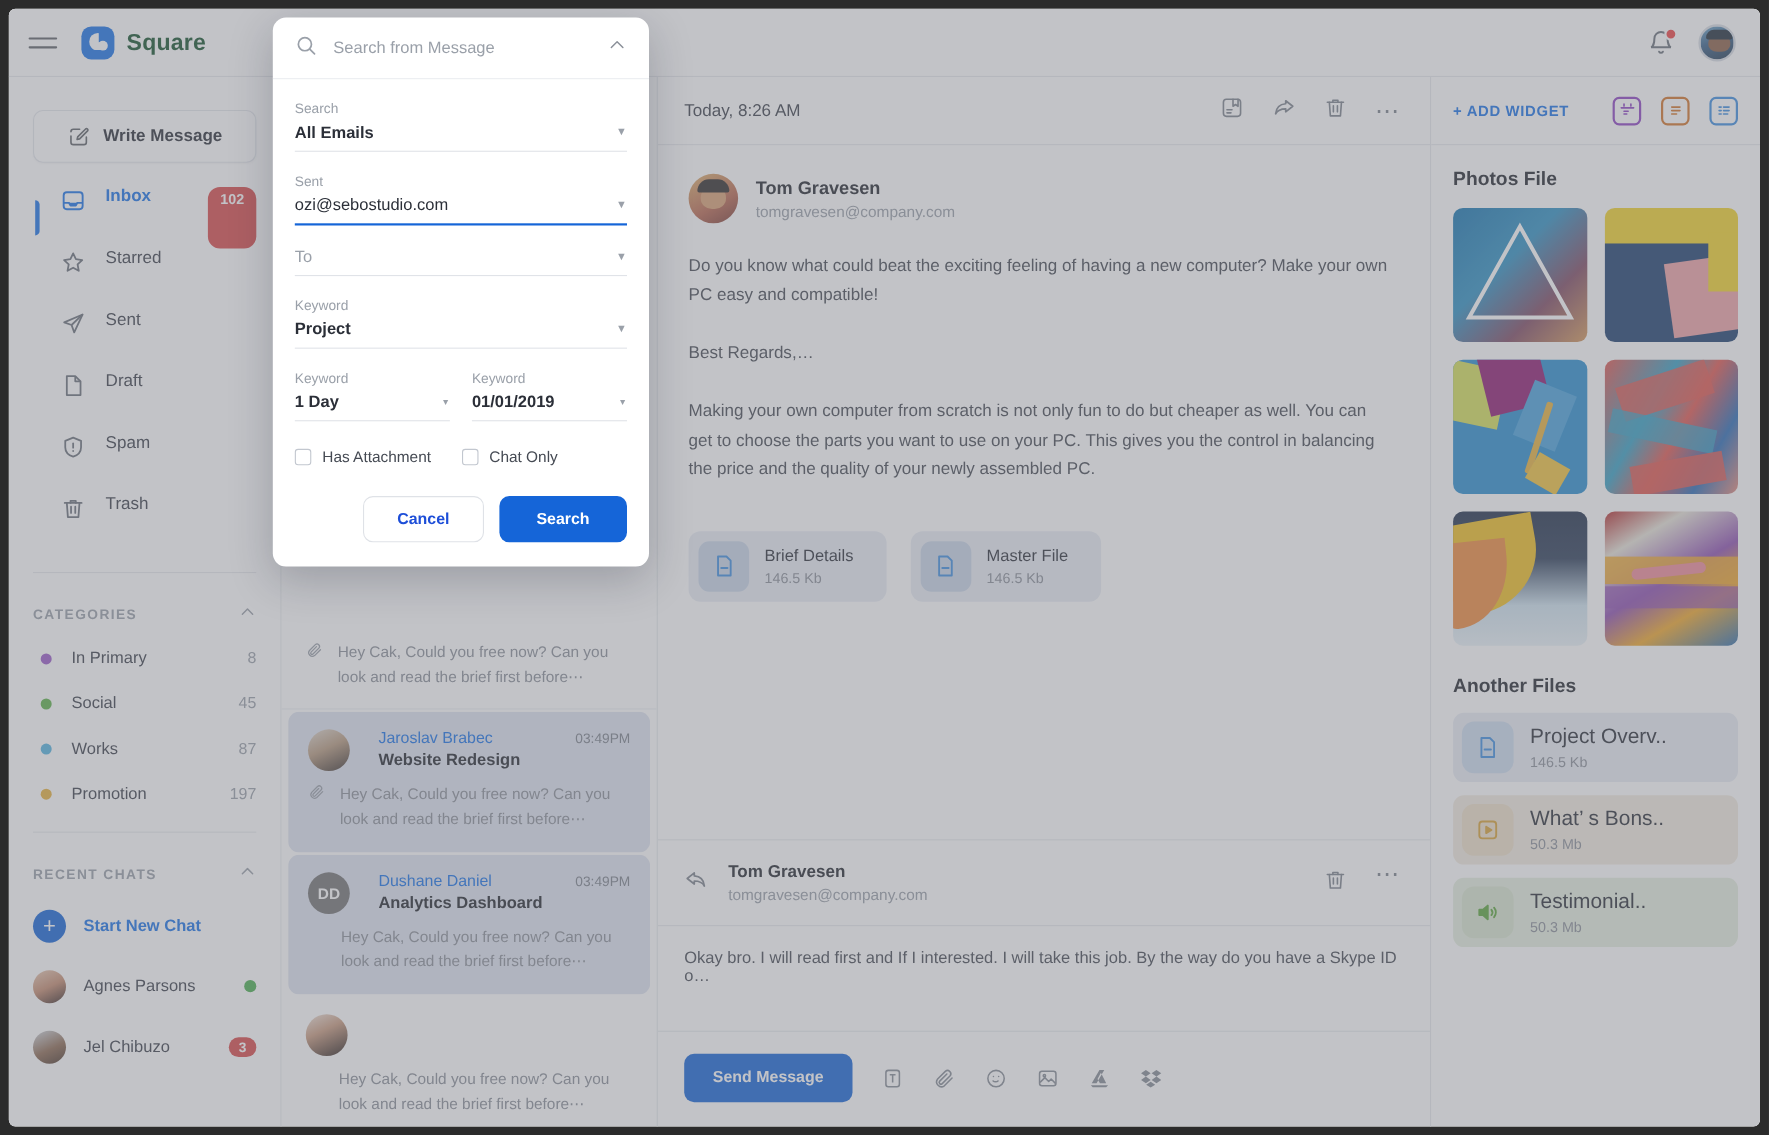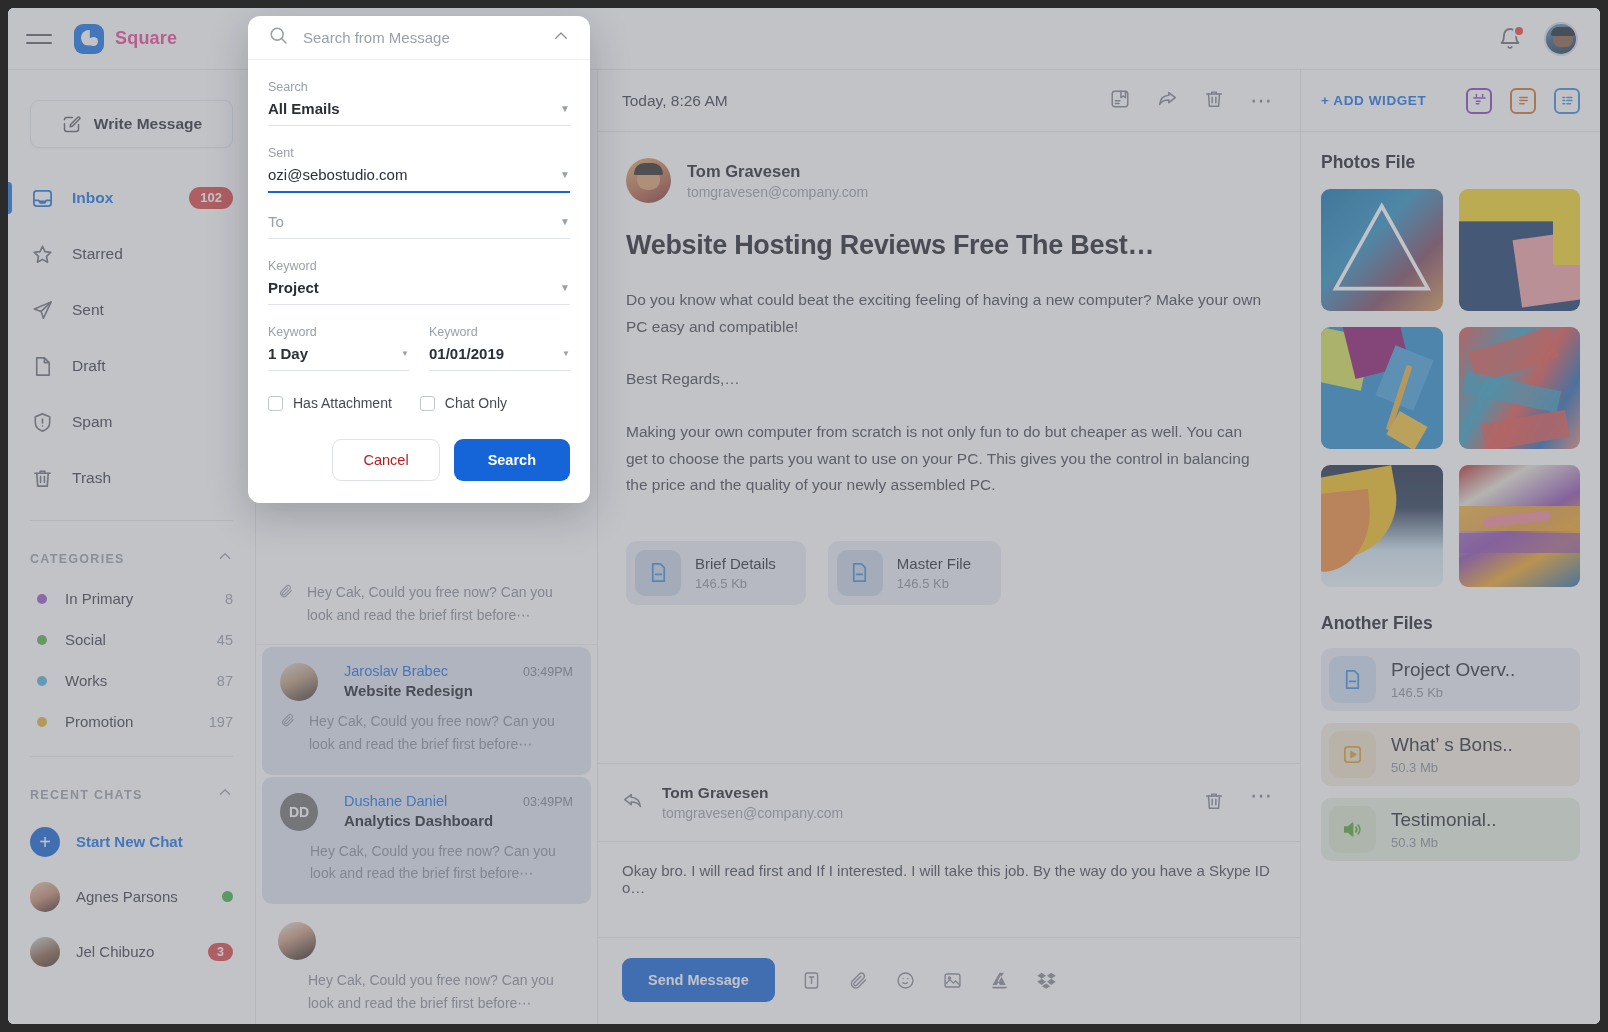--- a/index.html
+++ b/index.html
@@ -45,21 +45,21 @@
   .brand-logo::after {
     content: ""; position: absolute; left: 7px; top: 6px;
     width: 16px; height: 16px; border-radius: 50%;
     background: #fff;
     clip-path: polygon(0 0, 55% 0, 55% 55%, 100% 55%, 100% 100%, 0 100%);
   }
   .brand-logo::before {
     content: ""; position: absolute; left: 15px; top: 13px;
     width: 9px; height: 9px; border-radius: 50%; background: #fff; z-index: 2;
   }
-  .brand-name { font-size: 18px; font-weight: bold; color: #ec4899; letter-spacing: .2px;}
+  .brand-name { font-size: 21px; font-weight: bold; color: #14532d; letter-spacing: .2px;}
   .top-right { margin-left: auto; display: flex; align-items: center; gap: 22px; }
   .bell { position: relative; width: 24px; height: 24px; cursor:pointer; }
   .bell svg { width: 24px; height: 24px; }
   .bell-dot {
     position: absolute; right: -3px; top: -2px;
     width: 12px; height: 12px; border-radius: 50%; background: #ef4444;
     border: 2px solid #fff;
   }
   .avatar-top {
     width: 34px; height: 34px; border-radius: 50%;
@@ -89,23 +89,23 @@
   .write-btn {
     margin: 12px 22px 16px 22px;
     height: 48px; border-radius: 9px; border: 1px solid #e4e7ec;
     background: #fff;
     display: flex; align-items: center; justify-content: center; gap: 12px;
     font-size: 15.5px; font-weight: bold; color: #2b2f38; cursor: pointer;
     box-shadow: 0 1px 2px rgba(0,0,0,.04);
   }
   .nav { padding: 6px 0 0 0; }
   .nav-item {
-    display: flex; align-items: center; gap: 18px;
+    display: flex; gap: 18px;
     padding: 0 22px; height: 56px; cursor: pointer; position: relative;
-    font-size: 15.5px; color: #3c414b;
+    font-size: 15.5px; color: #3c414b; margin-left: 24px;
   }
   .nav-item .ico { width: 24px; height: 24px; flex: 0 0 24px; display:flex; align-items:center; justify-content:center;}
   .nav-item.active { color: #1a73e8; font-weight: bold; }
   .nav-item.active::before {
     content:""; position: absolute; left: 0; top: 12px; bottom: 12px;
     width: 4px; border-radius: 0 4px 4px 0; background: #1a73e8;
   }
   .badge-red {
     margin-left: auto; background: #d94a4a; color: #fff;
     font-size: 13px; font-weight: bold; border-radius: 11px;
@@ -230,21 +230,21 @@
   .file-size { font-size:13px; color:#8b9099; margin-top:4px; }
 
   
   .modal {
     position:absolute; left:240px; top:8px; width:342px;
     background:#fff; border-radius:12px; z-index:60;
     box-shadow: 0 12px 40px rgba(20,25,40,.22);
     overflow:hidden;
   }
   .modal-search {
-    height:44px; display:flex; align-items:center; gap:14px;
+    height:56px; display:flex; align-items:center; gap:14px;
     padding: 0 20px; border-bottom:1px solid #eceef1;
   }
   .modal-search input {
     flex:1; border:none; outline:none; font-size:15px; color:#3c414b;
     font-family:"Liberation Sans", sans-serif; background:transparent;
   }
   .modal-search input::placeholder { color:#9aa0a9; }
   .modal-body { padding: 20px 20px 22px 20px; }
   .field { margin-bottom: 20px; }
   .field-label { font-size:12.5px; color:#9aa0a9; margin-bottom:6px; }
@@ -255,22 +255,22 @@
   .field-val.placeholder { color:#9aa0a9; font-weight:normal; }
   .field-val.focused { border-bottom:2px solid #1565d8; font-weight:normal; color:#2b2f38;}
   .caret { margin-left:auto; color:#9aa0a9; font-size:10px; }
   .field-row { display:flex; gap:20px; }
   .field-row .field { flex:1; }
   .checks { display:flex; gap:28px; margin-top: 4px; }
   .check { display:flex; align-items:center; gap:10px; font-size:14px; color:#454a53; cursor:pointer;}
   .cbox { width:15px;height:15px;border:1.6px solid #c2c7cf;border-radius:3px;flex:0 0 15px;}
   .modal-actions { display:flex; justify-content:flex-end; gap:14px; margin-top:28px; }
   .btn-cancel {
-    border:1px solid #dfe2e7; background:#fff; color:#b91c1c;
-    font-size:14.5px; font-weight:normal; padding:12px 30px; border-radius:9px; cursor:pointer;
+    border:1px solid #dfe2e7; background:#fff; color:#1d4ed8;
+    font-size:14.5px; font-weight:bold; padding:12px 30px; border-radius:9px; cursor:pointer;
     font-family:"Liberation Sans", sans-serif;
   }
   .btn-search {
     border:none; background:#1565d8; color:#fff;
     font-size:14.5px; font-weight:bold; padding:13px 34px; border-radius:9px; cursor:pointer;
     font-family:"Liberation Sans", sans-serif;
   }
 </style>
 </head>
 <body>
@@ -524,21 +524,20 @@
 
       <div class="mc-scroll">
         <div class="sender">
           <span class="sender-av"></span>
           <div>
             <div class="sender-name">Tom Gravesen</div>
             <div class="sender-mail">tomgravesen@company.com</div>
           </div>
         </div>
 
-        <div class="msg-title">Website Hosting Reviews Free The Best…</div>
         <div class="msg-p">Do you know what could beat the exciting feeling of having a new computer? Make your own PC easy and compatible!</div>
         <div class="msg-p">Best Regards,…</div>
         <div class="msg-p">Making your own computer from scratch is not only fun to do but cheaper as well. You can get to choose the parts you want to use on your PC. This gives you the control in balancing the price and the quality of your newly assembled PC.</div>
 
         <div class="attach-row">
           <div class="attach">
             <span class="attach-ico">
               <svg width="23" height="23" viewBox="0 0 24 24" fill="none" stroke="#3f8fe0" stroke-width="1.8" stroke-linejoin="round" stroke-linecap="round">
                   <path d="M6 3h8l4 4v14H6Z"></path>
                   <path d="M9 14h6"></path>

